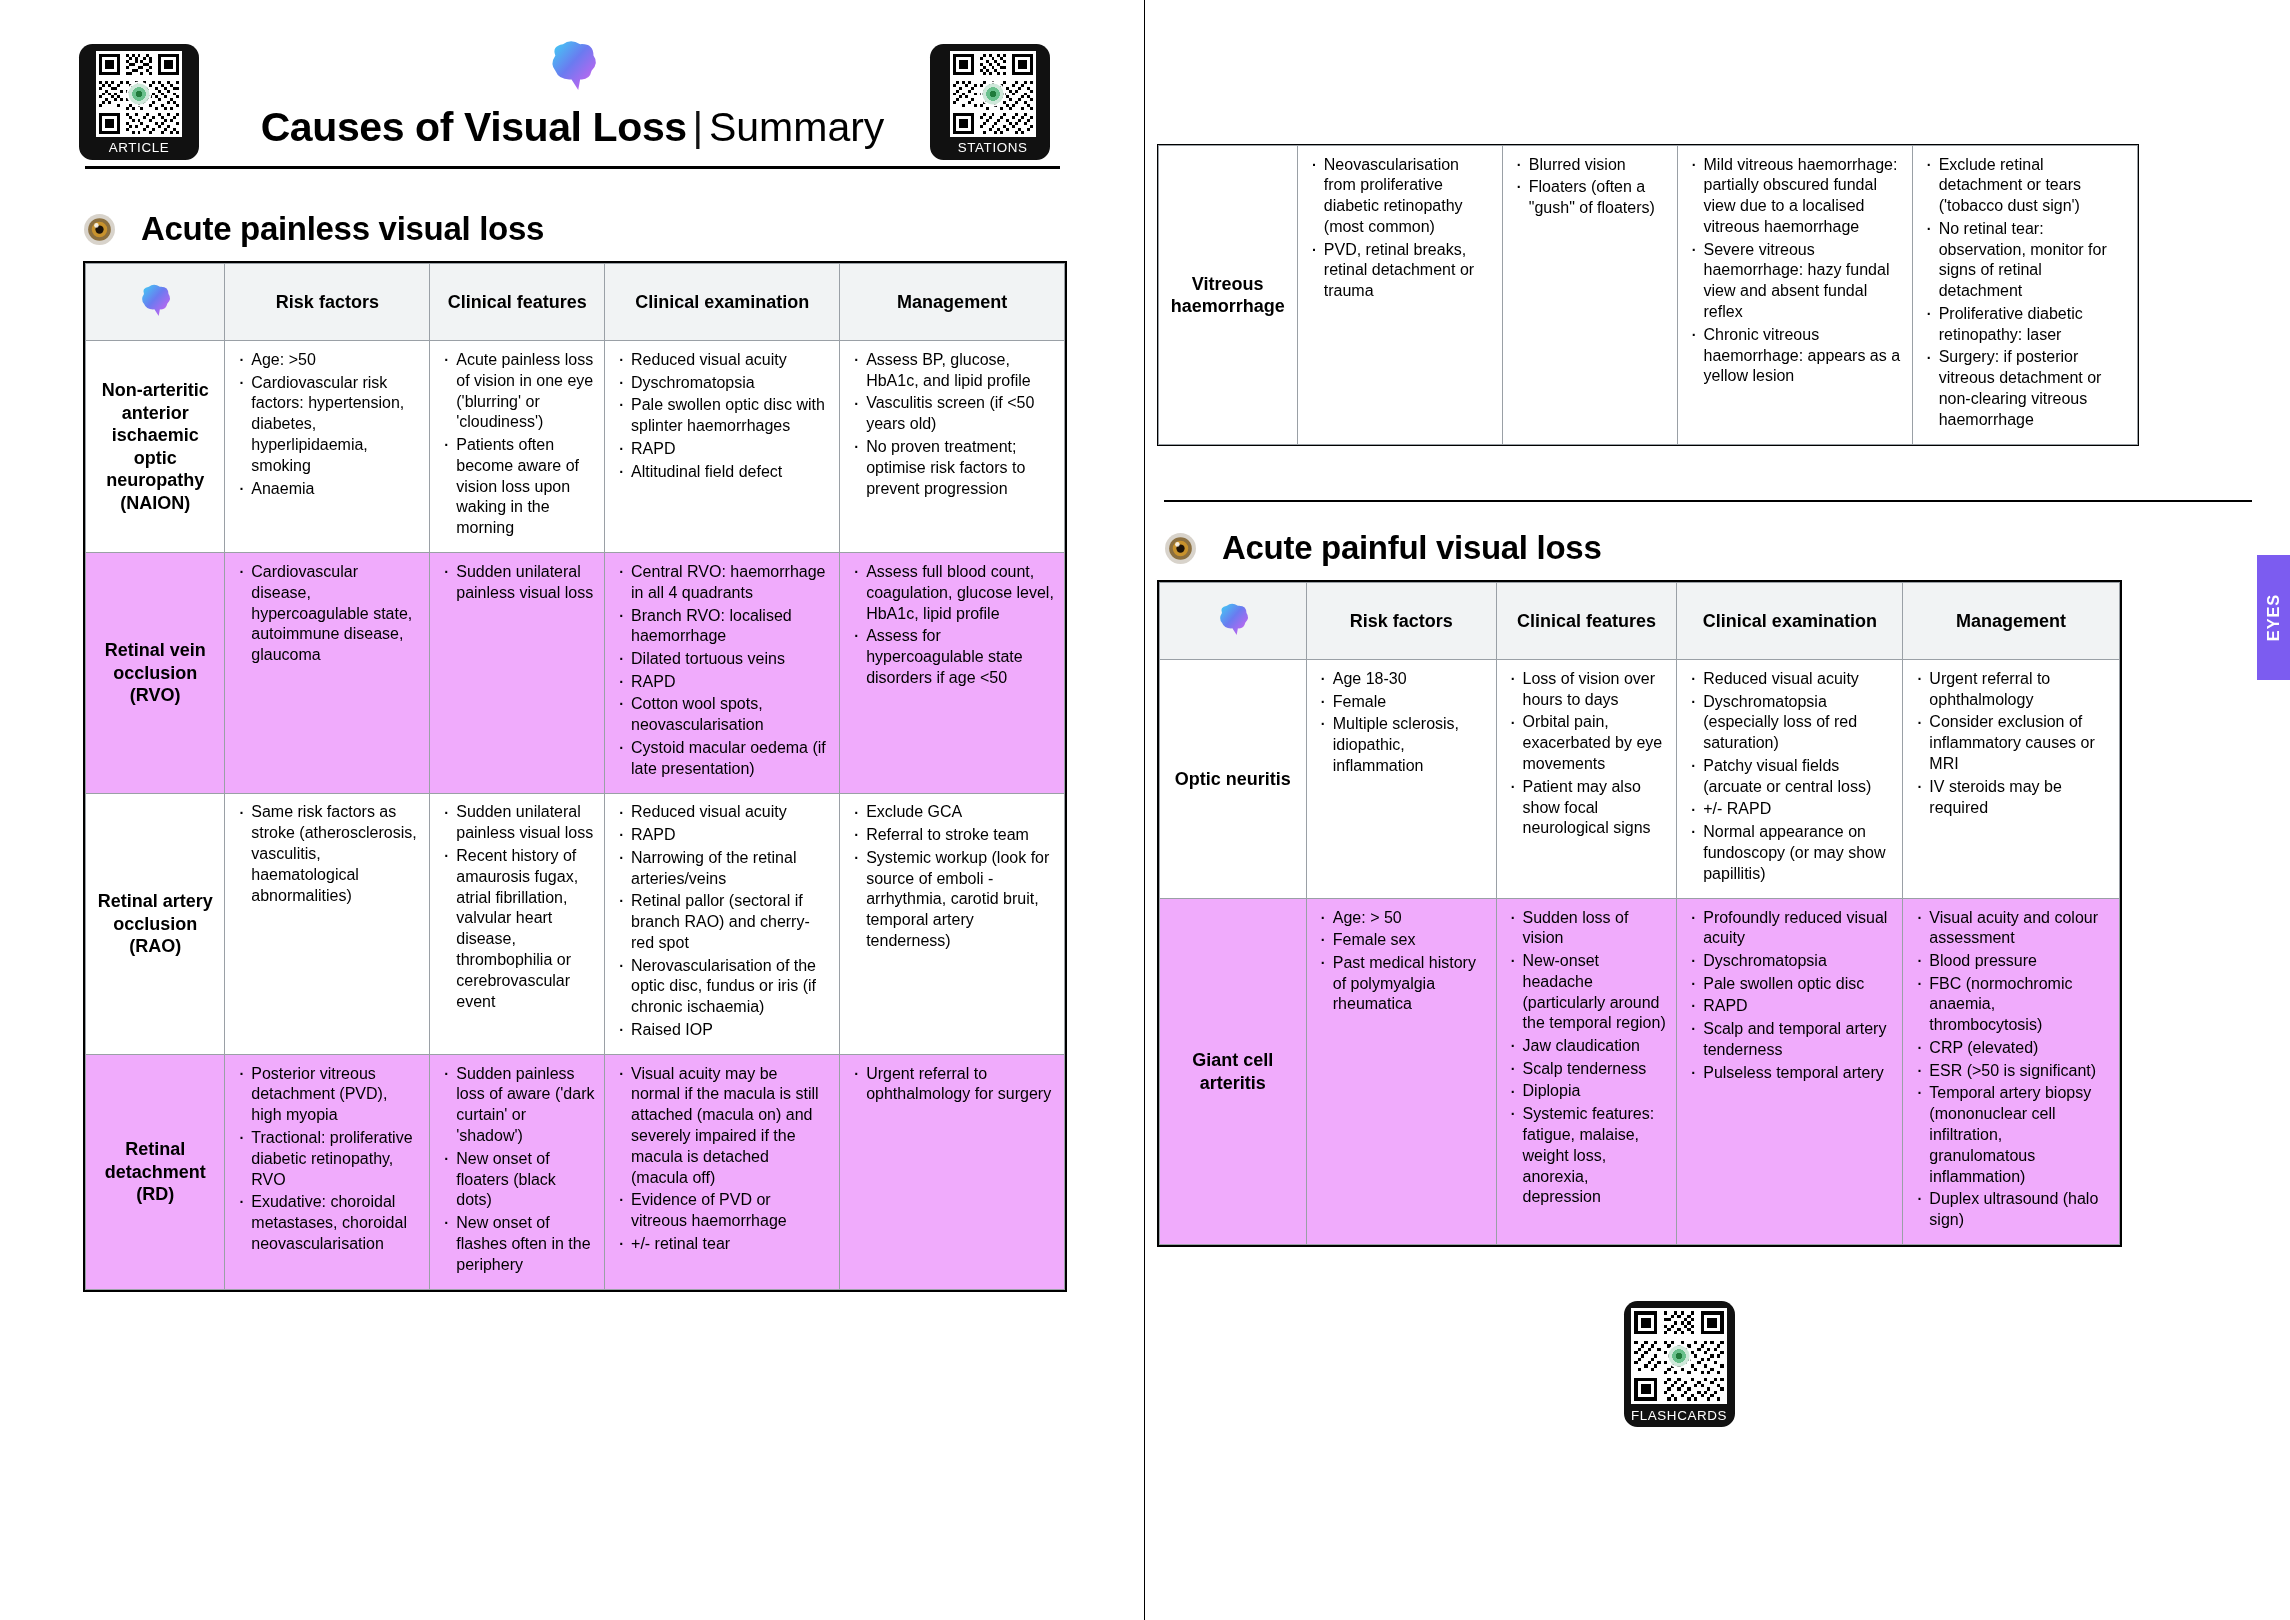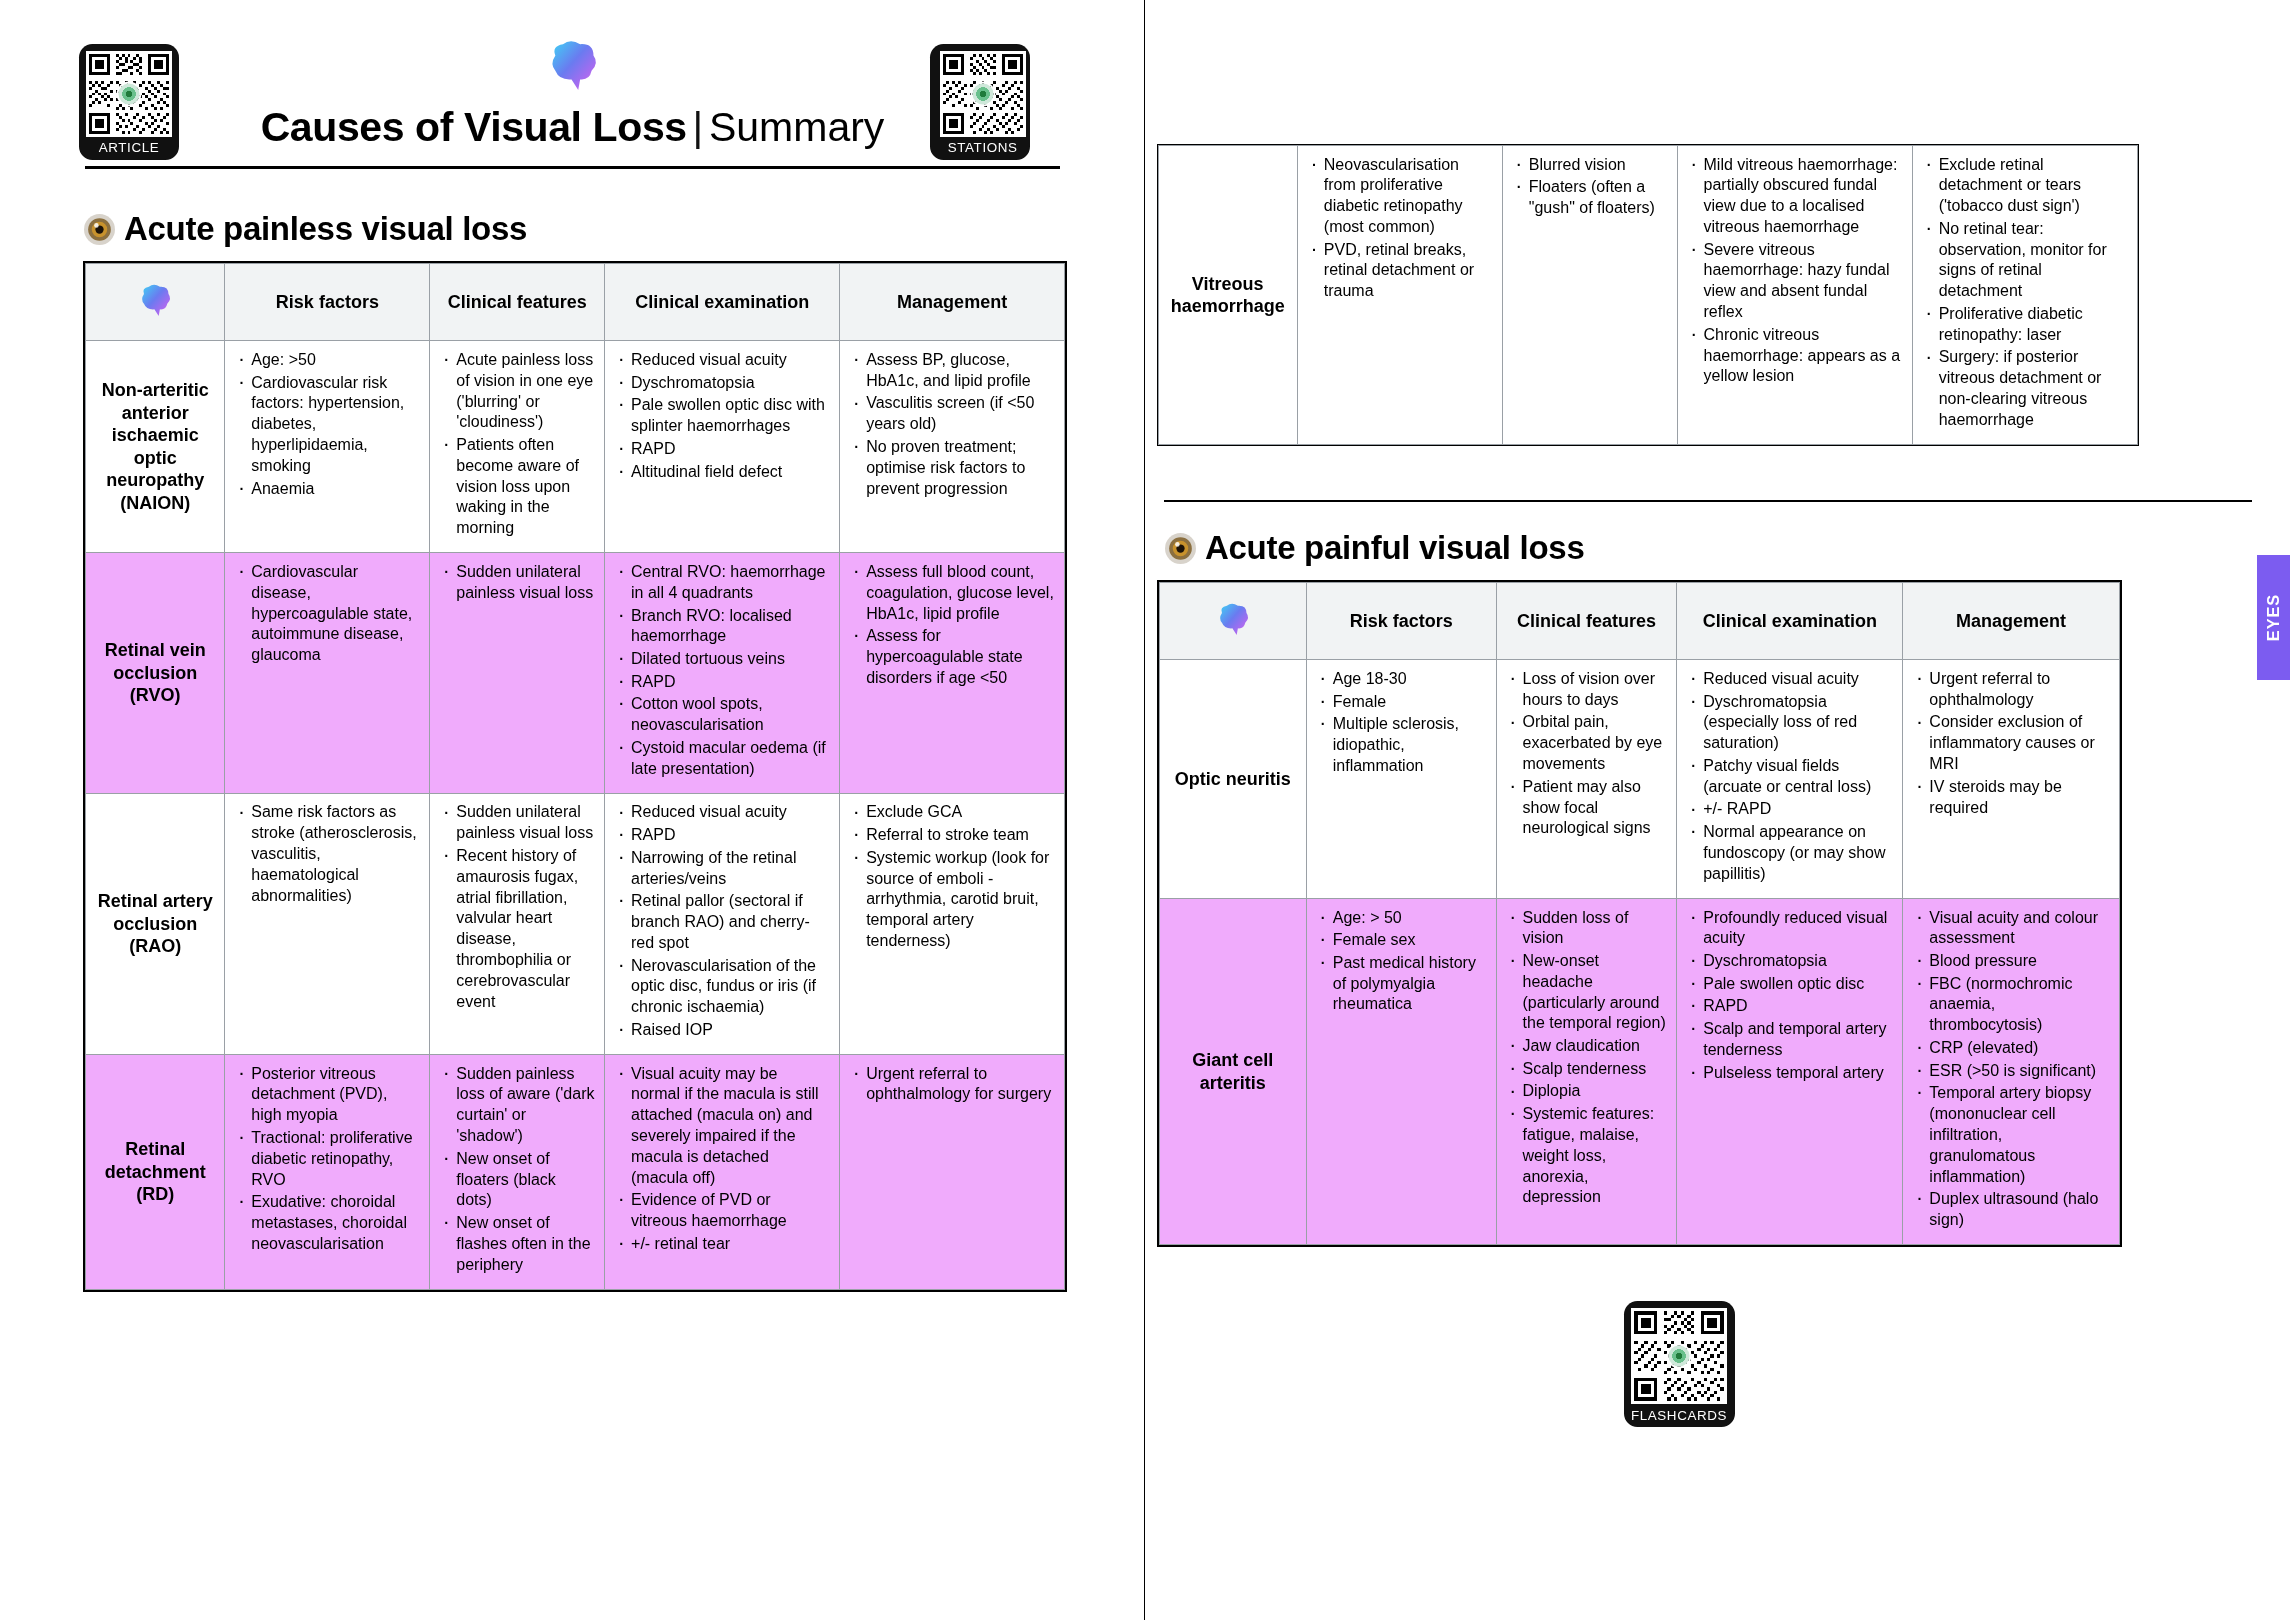--- a/index.html
+++ b/index.html
@@ -23,21 +23,21 @@
     width: 3.8px; height: 1621px; background: #000;
   }
 
   
   .doc-header {
     position: relative;
     padding: 38px 58px 0 58px;
     height: 183px;
   }
   .qr-badge {
-    width: 100px; background: #111; border-radius: 13.4px;
+    width: 120px; background: #111; border-radius: 13.4px;
     padding: 6.7px 6.7px 2.9px 6.7px;
     display: flex; flex-direction: column; align-items: center;
     position: absolute; top: 44px;
   }
   .qr-badge.left  { left: 79px; }
   .qr-badge.right { left: 930px; padding-left: 12px; }
   .qr-img {
     width: 86px; height: 86px; background: #fff; position: relative;
     display: block;
   }
@@ -66,21 +66,21 @@
   .doc-title .t-sep  { font-weight: 300; color:#111; margin: 0 5.8px; }
   .doc-title .t-light { font-weight: 400; }
 
   .title-rule {
     border: none; border-top: 3.8px solid #000;
     margin: 15.4px 27px 0 27px;
   }
 
   
   .section-head {
-    display: flex; align-items: center; gap: 8px;
+    display: flex; align-items: center; gap: 25px;
     margin: 27px 0 13.4px 83px;
   }
   .section-head.right-page { margin-left: 19px; }
   .section-title {
     font-size: 33px; font-weight: 700; letter-spacing: -0.3px;
   }
   .eye-emoji { width: 33px; height: 33px; display:block; }
 
   
   table.ref {

